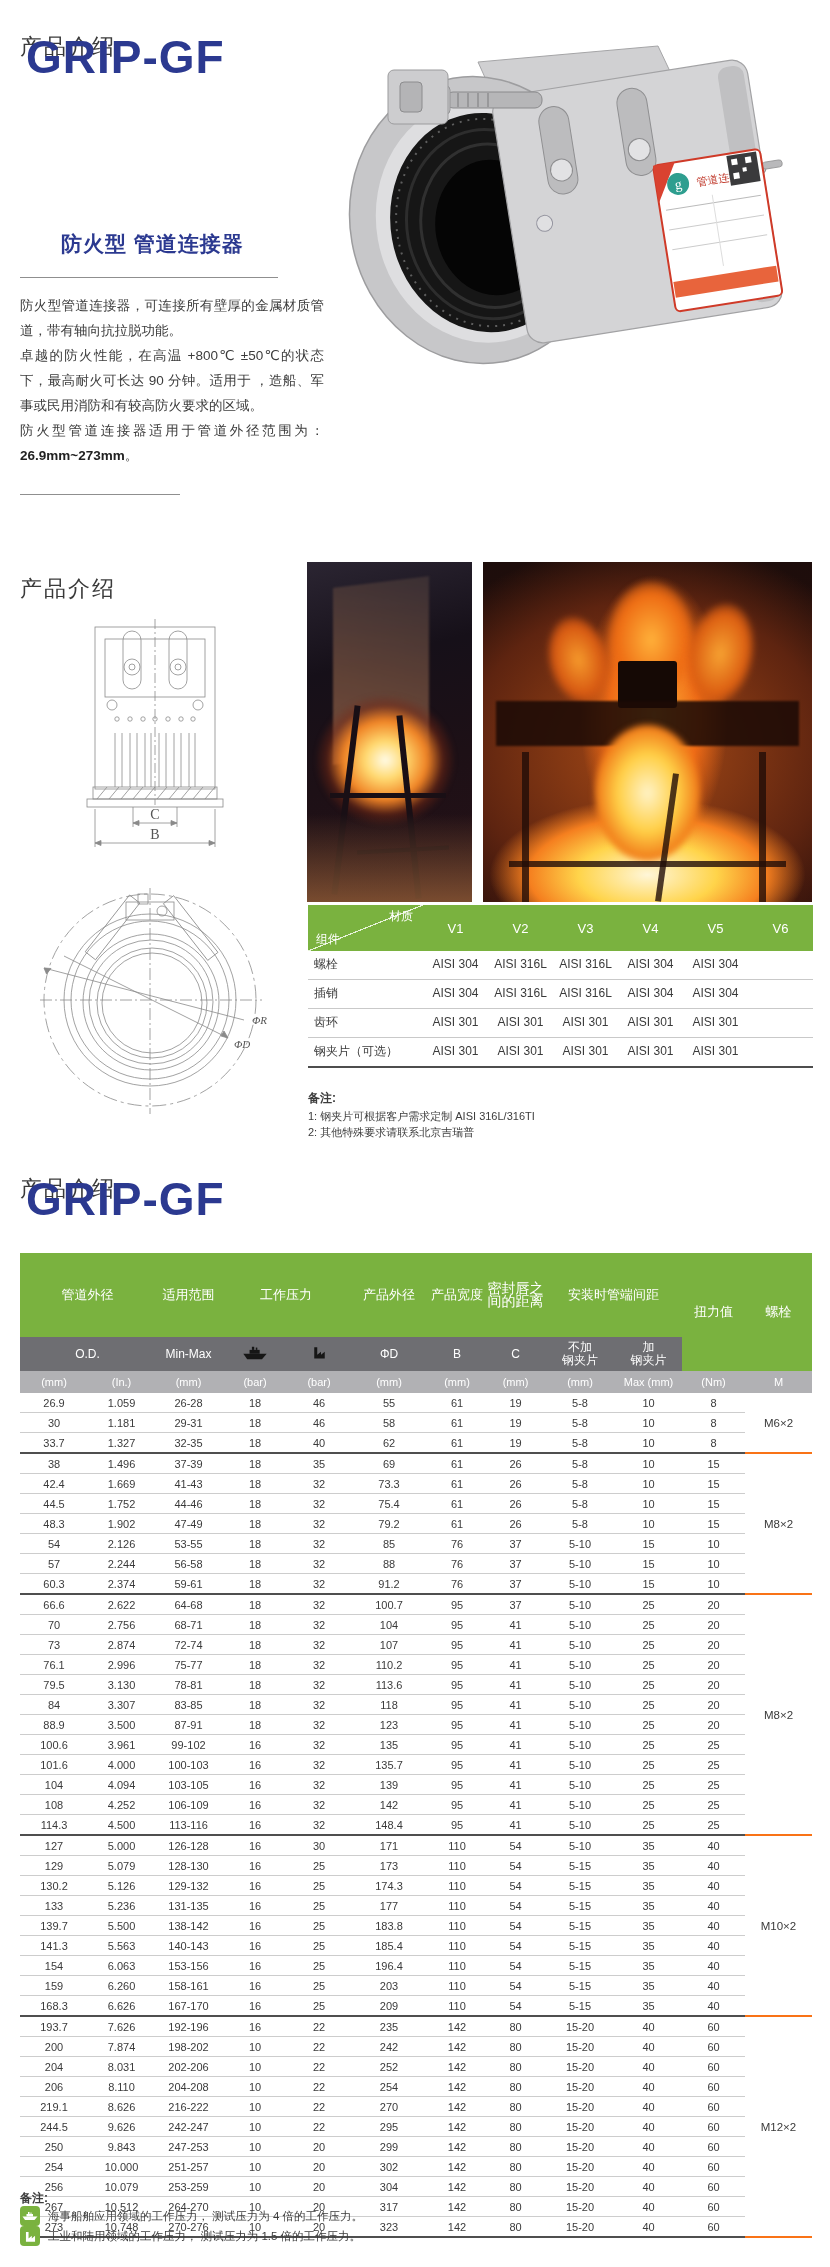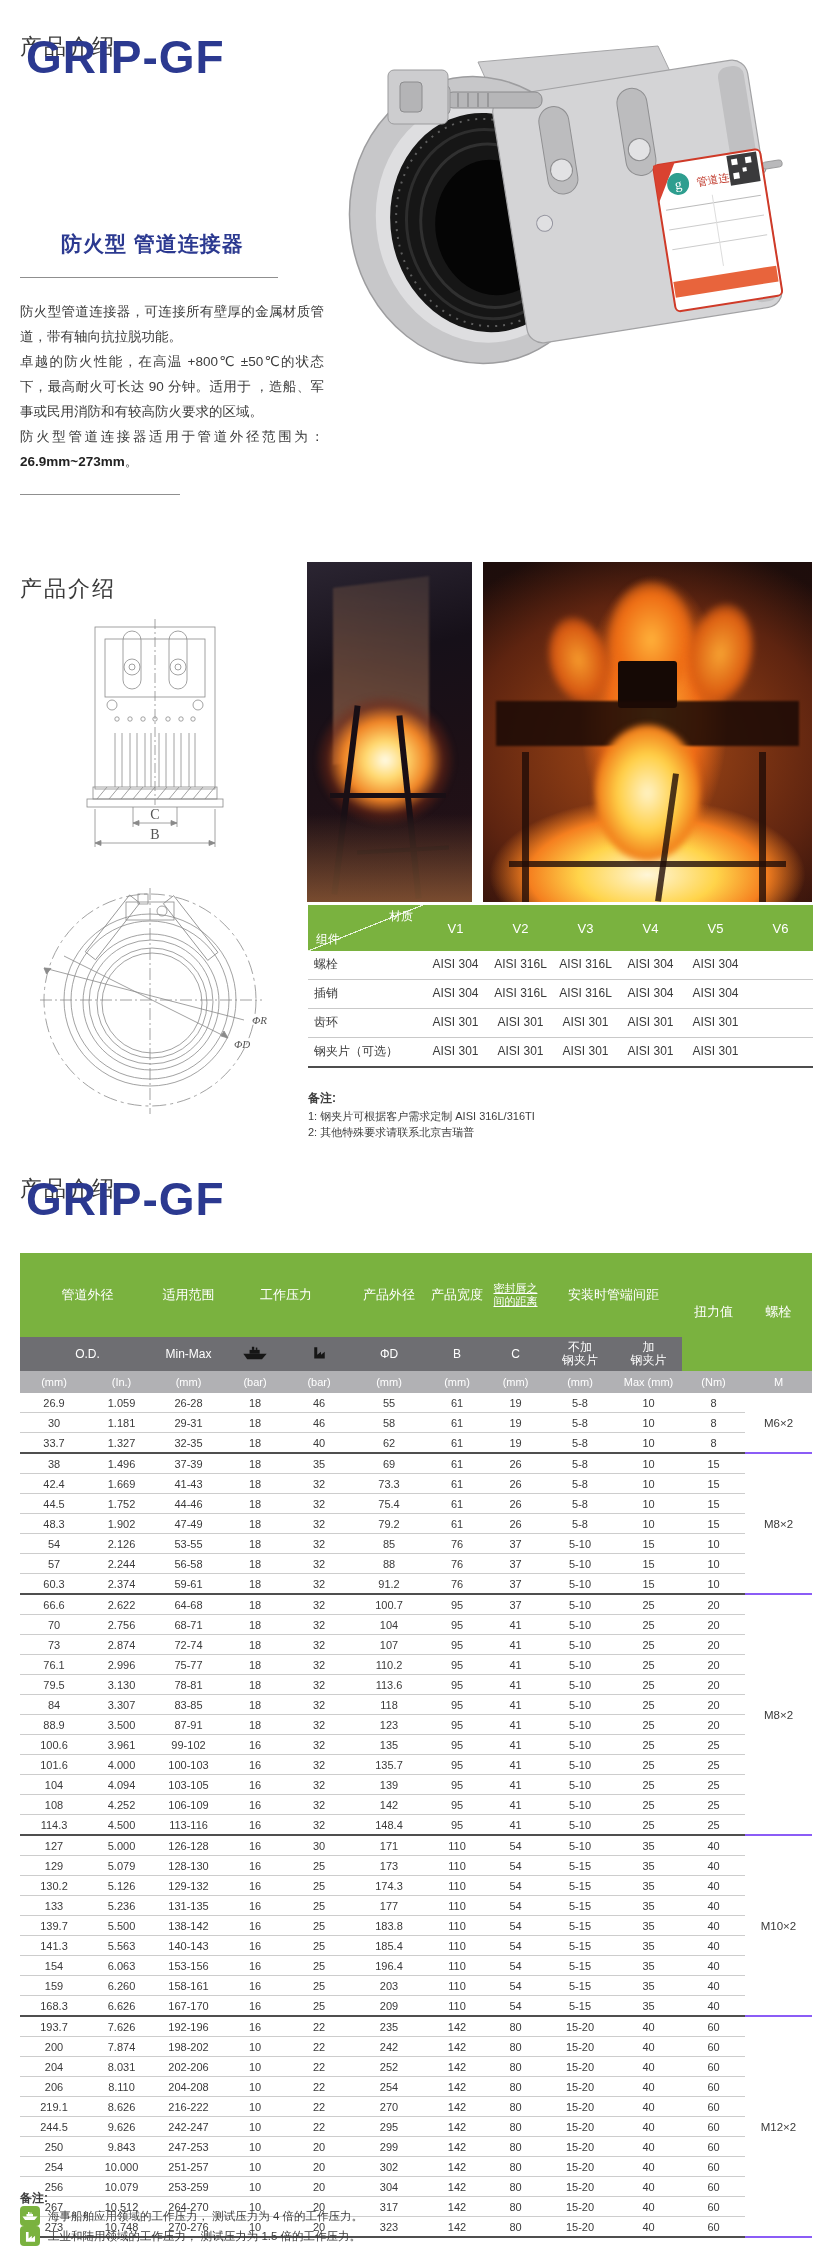--- a/index.html
+++ b/index.html
@@ -3,21 +3,21 @@
 <meta charset="utf-8">
 <style>
   html,body{margin:0;padding:0;background:#fff;}
   .page{position:relative;width:830px;height:2267px;background:#ffffff;overflow:hidden;
         font-family:"Liberation Sans","DejaVu Sans",sans-serif;color:#3c3c3c;}
   .abs{position:absolute;}
   .eyebrow{font-size:22px;color:#3a3a3a;letter-spacing:2px;font-weight:500;margin-top:24px;}
   .brand{font-size:46px;font-weight:800;color:#2b3990;letter-spacing:1px;margin-left:8px;}
   .subtitle{font-size:21px;font-weight:700;color:#2b3990;letter-spacing:1px;}
   .divider{height:1px;background:#8f8f8f;}
-  .intro-text{width:304px;font-size:13.5px;line-height:25px;color:#3c3c3c;text-align:justify;margin-top:6px;}
+  .intro-text{width:304px;font-size:13.5px;line-height:25px;color:#3c3c3c;text-align:justify;}
   .intro-text p{margin:0;}
   .intro-text b{color:#222;}
 
   
   .photo-frame{overflow:hidden;}
   .fireL{background:linear-gradient(165deg,#2b2532 0%,#161019 30%,#1d1016 60%,#261117 100%);}
   .fl-panel{position:absolute;left:16%;top:6%;width:58%;height:52%;
             background:linear-gradient(200deg,#3f3336 0%,#6b4a3c 55%,#8a5a42 100%);
             transform:skewY(-7deg);opacity:.85;filter:blur(1px);}
   .fl-glow{position:absolute;left:-15%;top:22%;width:130%;height:66%;
@@ -46,28 +46,28 @@
   .mat-table tr:first-child td{border-top:none;}
   .mat-table td.lbl{text-align:left;padding-left:6px;}
   .mat-table tr:last-child td{border-bottom:2px solid #4d4d4d;}
   .mat-notes{font-size:11px;line-height:16px;color:#3c3c3c;}
   .mat-notes .nt{font-weight:700;font-size:12px;margin-bottom:2px;}
 
   
   .spec-table{border-collapse:collapse;table-layout:fixed;width:792px;}
   .spec-table th{font-weight:400;color:#fff;padding:0;text-align:center;}
   .spec-table .h1 th{background:#7ab23f;font-size:13px;height:84px;}
-  .spec-table .h1 th.seal{font-size:11px;line-height:13px;text-decoration:underline;}
+  .spec-table .h1 th.seal{font-size:14px;line-height:13px;}
   .spec-table .h2 th{background:#6e6e72;font-size:12px;height:34px;line-height:13px;}
   .spec-table .h1 th.grn{background:#7ab23f;}
   .spec-table .h3 th{background:#b1b1b4;font-size:11px;height:22px;}
   .spec-table tbody td{font-size:11px;color:#3a3a3a;text-align:center;height:19px;padding:0;}
   .spec-table tbody tr:not(:first-child) td{border-top:1px solid #cdcdcd;}
   .spec-table tbody tr.group-end td{border-bottom:2px solid #4f4f4f;}
-  .spec-table td.bolt-cell{font-size:11.5px;border-bottom:2px solid #8b5cf6;}
+  .spec-table td.bolt-cell{font-size:11.5px;border-bottom:2px solid #f97316;}
 
   
   .foot{font-size:11.5px;color:#3c3c3c;line-height:16px;}
   .foot .nt{font-weight:700;font-size:12px;}
   .foot-row{display:flex;align-items:center;}
   .g-ic{width:20px;height:20px;border-radius:4px;background:#7ab23f;display:flex;align-items:center;justify-content:center;margin-right:8px;flex:0 0 auto;}
   svg text{font-family:"Liberation Serif","DejaVu Serif",serif;}
 </style>
 </head>
 <body>

